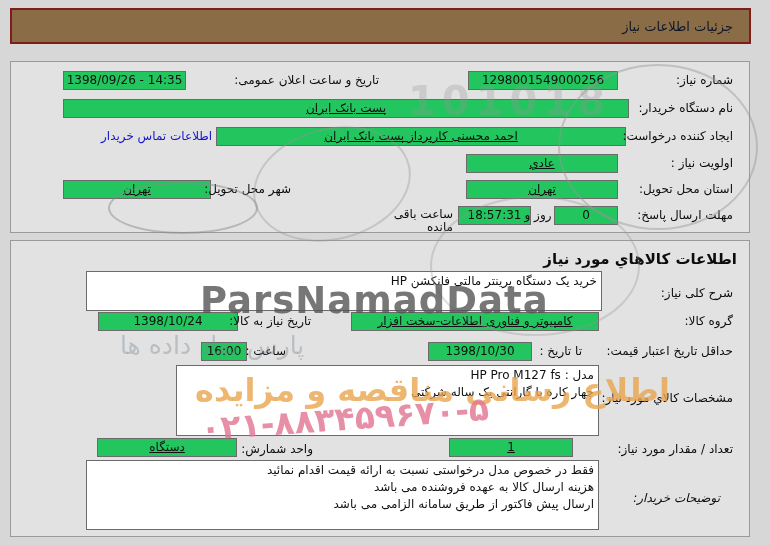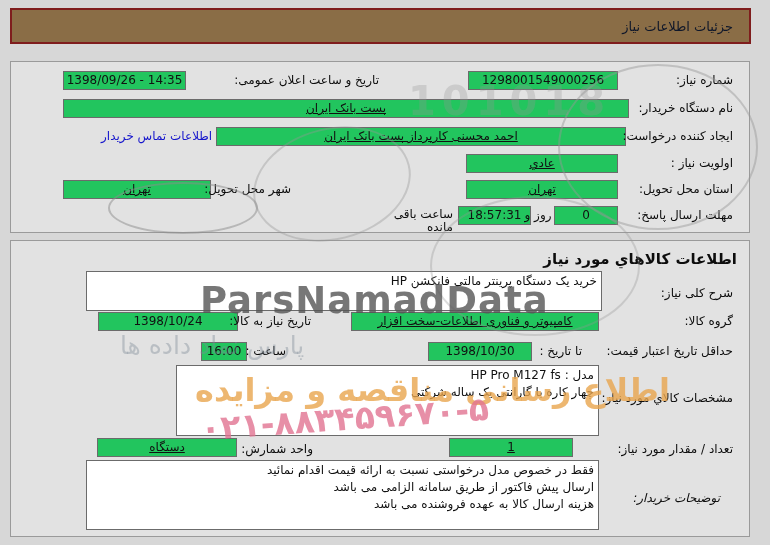--- a/index.html
+++ b/index.html
@@ -118,20 +118,20 @@
   </div>
 
   <div class="lbl" style="right:16px; top:201px;">تعداد / مقدار مورد نیاز:</div>
   <div class="box r" style="left:438px; top:197px; width:124px;">1</div>
   <div class="lbl" style="right:436px; top:201px;">واحد شمارش:</div>
   <div class="box r" style="left:86px; top:197px; width:140px;">دستگاه</div>
 
   <div class="lbl" style="right:29px; top:250px;font-style:italic;">توضیحات خریدار:</div>
   <div class="area" style="left:75px; top:219px; width:513px; height:70px;">
     <span>فقط در خصوص مدل درخواستی نسبت به ارائه قیمت اقدام نمائید</span>
+    <span>هزینه ارسال کالا به عهده فروشنده می باشد</span>
     <span>ارسال پیش فاکتور از طریق سامانه الزامی می باشد</span>
-    <span>هزینه ارسال کالا به عهده فروشنده می باشد</span>
   </div>
 </div>
 
 <div class="wm wm-front" style="left:120px; top:331px; font-size:25px; color:rgba(125,138,150,0.40);">پارس نماد داده ها</div>
 <div class="wm wm-front" style="left:195px; top:371px; font-size:32px; font-weight:bold; color:rgba(233,165,78,0.80);">اطلاع رسانی مناقصه و مزایده</div>
 <div class="wm wm-front" style="left:200px; top:399px; font-size:33px; font-weight:bold; color:rgba(225,115,145,0.80); transform:rotate(-4deg);"><span class="ltr">۰۲۱-۸۸۳۴۵۹۶۷۰-۵</span></div>
 
 </body></html>

